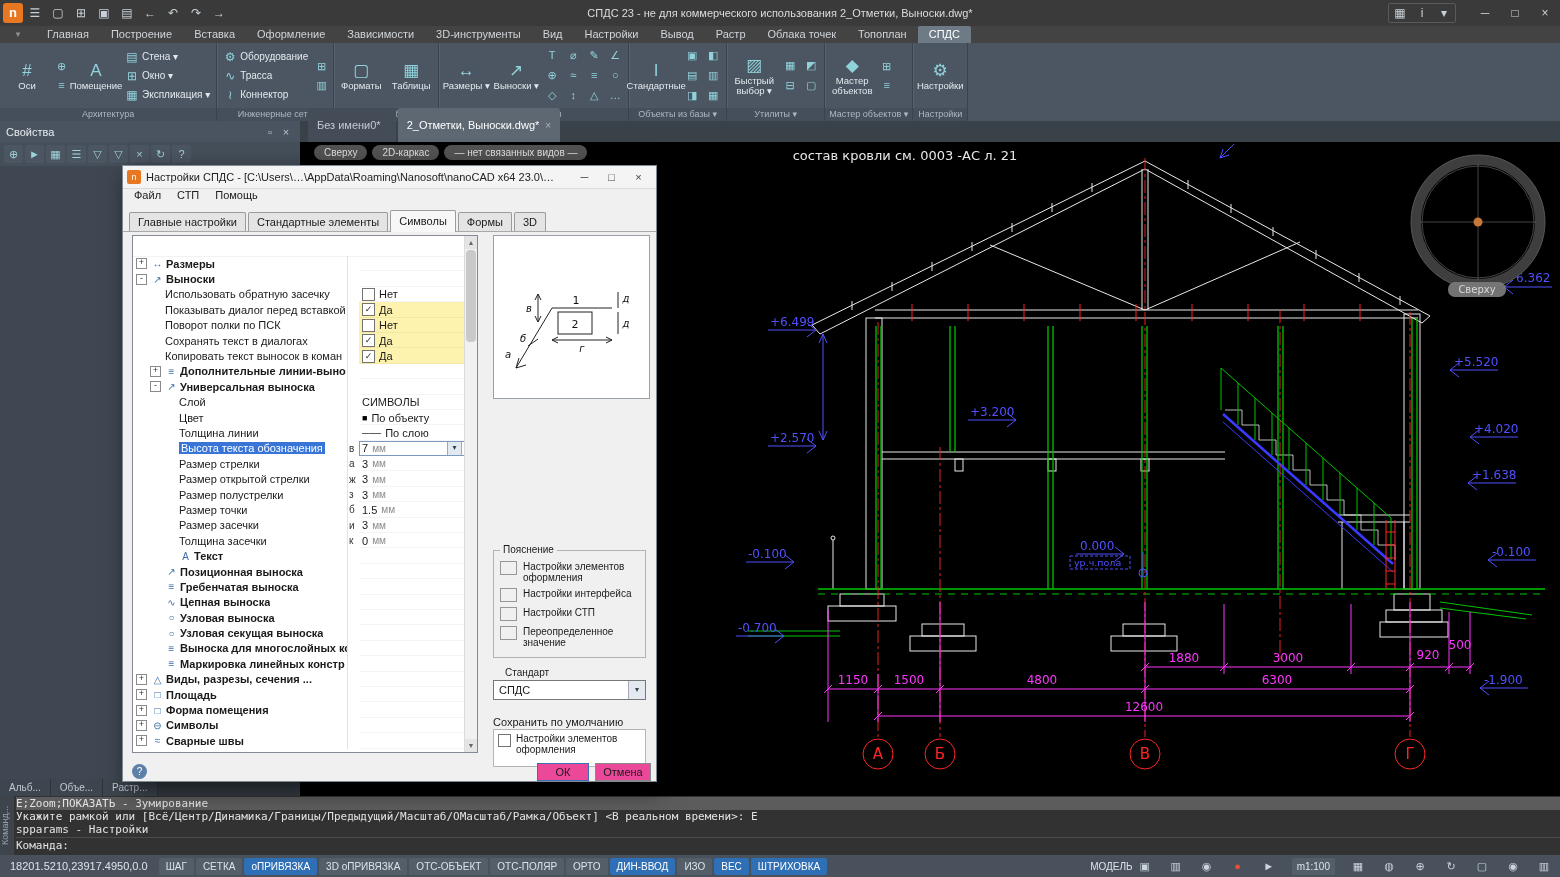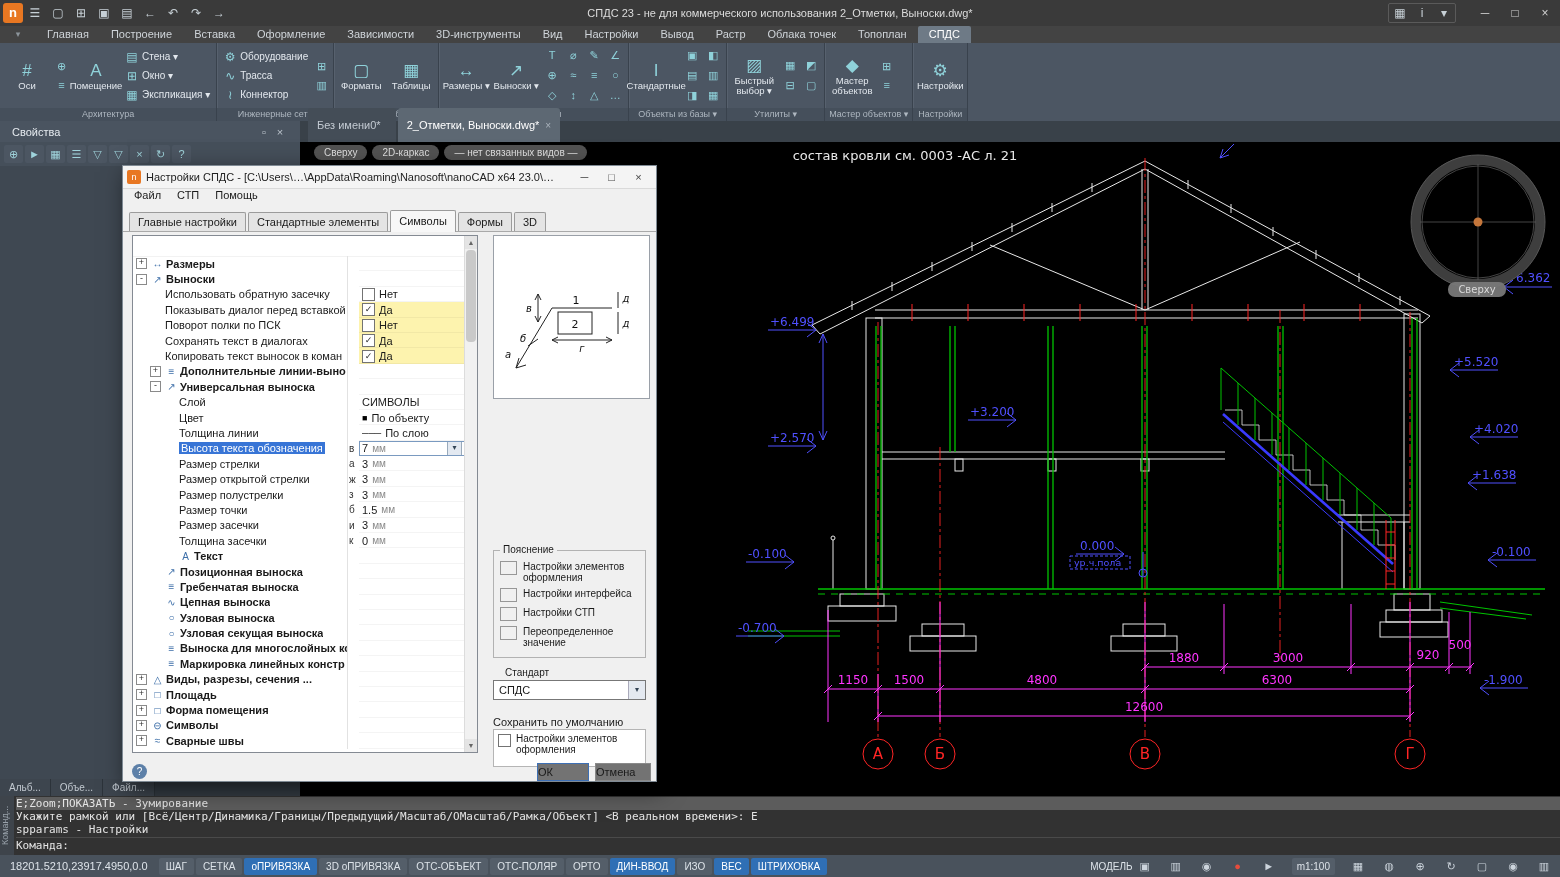--- a/index.html
+++ b/index.html
@@ -36,21 +36,21 @@
   .sico{width:14px;text-align:center;color:#8fd2da;font-size:12px}
   .minicol{display:flex;flex-direction:column;gap:2px;justify-content:center}
   .mini{width:17px;height:17px;text-align:center;line-height:17px;color:#8fd2da;font-size:11px;border-radius:2px}
   .ggrid{display:grid;grid-template-columns:repeat(4,20px);grid-auto-rows:19px;gap:1px;align-content:center}
   .ggrid2{display:grid;grid-template-columns:repeat(2,20px);grid-auto-rows:19px;gap:1px;align-content:center}
   .gic{text-align:center;line-height:19px;color:#8fd2da;font-size:11px;border-radius:2px}
   .rfill{flex:1;background:#4c5663}
 
   
   .docbar{left:0;top:121px;width:1560px;height:21px;background:#394149;display:flex;align-items:flex-end}
-  .propshead{width:300px;height:21px;background:#4a5460;color:#e6ebf0;display:flex;align-items:center;padding:0 12px;box-sizing:border-box;font-size:11px}
+  .propshead{width:300px;height:21px;background:#4a5460;color:#e6ebf0;display:flex;align-items:center;padding:0 6px;box-sizing:border-box;font-size:11px}
   .ph-ic{margin-left:auto;color:#b9c2ca;width:16px;text-align:center}
   .ph-ic2{color:#b9c2ca;width:16px;text-align:center}
   .dtabs-row{display:flex;align-items:flex-end;padding-left:8px;gap:2px}
   .dtab{height:34px;line-height:19px;padding:0 9px;background:#444d57;color:#c3cad2;font-size:11px;border-radius:3px 3px 0 0;display:flex;align-items:center;gap:6px}
   .dtab.active{background:#5d6873;color:#fff}
   .dtab .x{font-size:10px;color:#aab3bc}
 
   
   .main{left:0;top:142px;width:1560px;height:654px}
   .props{left:0;top:0;width:300px;height:654px;background:#3f4852}
@@ -139,21 +139,21 @@
   .legend{position:absolute;left:370px;top:320px;width:153px;height:108px;border:1px solid #b2b2b2;padding:10px 6px 0;box-sizing:border-box}
   .leg-title{position:absolute;top:-7px;left:6px;background:#f0f0f0;padding:0 3px;font-size:10px}
   .litem{display:flex;gap:6px;margin-bottom:5px;font-size:10px;line-height:11px;align-items:flex-start}
   .lsw{width:15px;height:12px;border:1px solid #979797;flex:none}
   .std-label{position:absolute;left:382px;top:437px;font-size:10px}
   .std-sel{position:absolute;left:370px;top:450px;width:153px;height:20px;background:#fff;border:1px solid #777;box-sizing:border-box;display:flex;align-items:center;padding-left:5px;font-size:11px}
   .std-arrow{margin-left:auto;width:16px;height:100%;background:#e4e9f0;border-left:1px solid #aab;text-align:center;font-size:8px;line-height:18px;color:#345}
   .sd-label{position:absolute;left:370px;top:486px;font-size:11px}
   .sd-box{position:absolute;left:370px;top:499px;width:153px;height:38px;background:#fff;border:1px solid #b5b5b5;box-sizing:border-box;padding:3px 4px;display:flex;gap:5px;font-size:10px;line-height:11px}
   .sd-cbx{width:11px;height:11px;border:1px solid #737373;background:#fff;flex:none;margin-top:1px}
-  .dbtn{position:absolute;top:533px;height:18px;line-height:16px;text-align:left;background:#737373;border:1px solid #8a8a8a;font-size:11px;box-sizing:border-box}
+  .dbtn{position:absolute;top:533px;height:18px;line-height:16px;text-align:center;background:#ec4899;border:1px solid #8a8a8a;font-size:11px;box-sizing:border-box}
   .dbtn.ok{left:414px;width:52px;border-color:#3d6fb4}
   .dbtn.cancel{left:472px;width:56px}
   .help{position:absolute;left:9px;top:534px;width:15px;height:15px;border-radius:50%;background:#5d80a8;color:#fff;text-align:center;line-height:15px;font-size:10px}
 </style>
 </head>
 <body>
 
 <div id="app">
 
   <div class="abs titlebar">
@@ -388,21 +388,21 @@
           <div class="pt-ic">☰</div>
           <div class="pt-ic">▽</div>
           <div class="pt-ic">▽</div>
           <div class="pt-ic">×</div>
           <div class="pt-ic">↻</div>
           <div class="pt-ic">?</div>
       </div>
       <div class="ptabs">
         <div class="ptab">Альб...</div>
           <div class="ptab">Объе...</div>
-          <div class="ptab">Файл...</div>
+          <div class="ptab">Растр...</div>
       </div>
     </div>
 
     <div class="abs canvas">
       <div class="viewpills">
         <div class="pill">Сверху</div>
           <div class="pill">2D-каркас</div>
           <div class="pill">— нет связанных видов —</div>
       </div>
 

